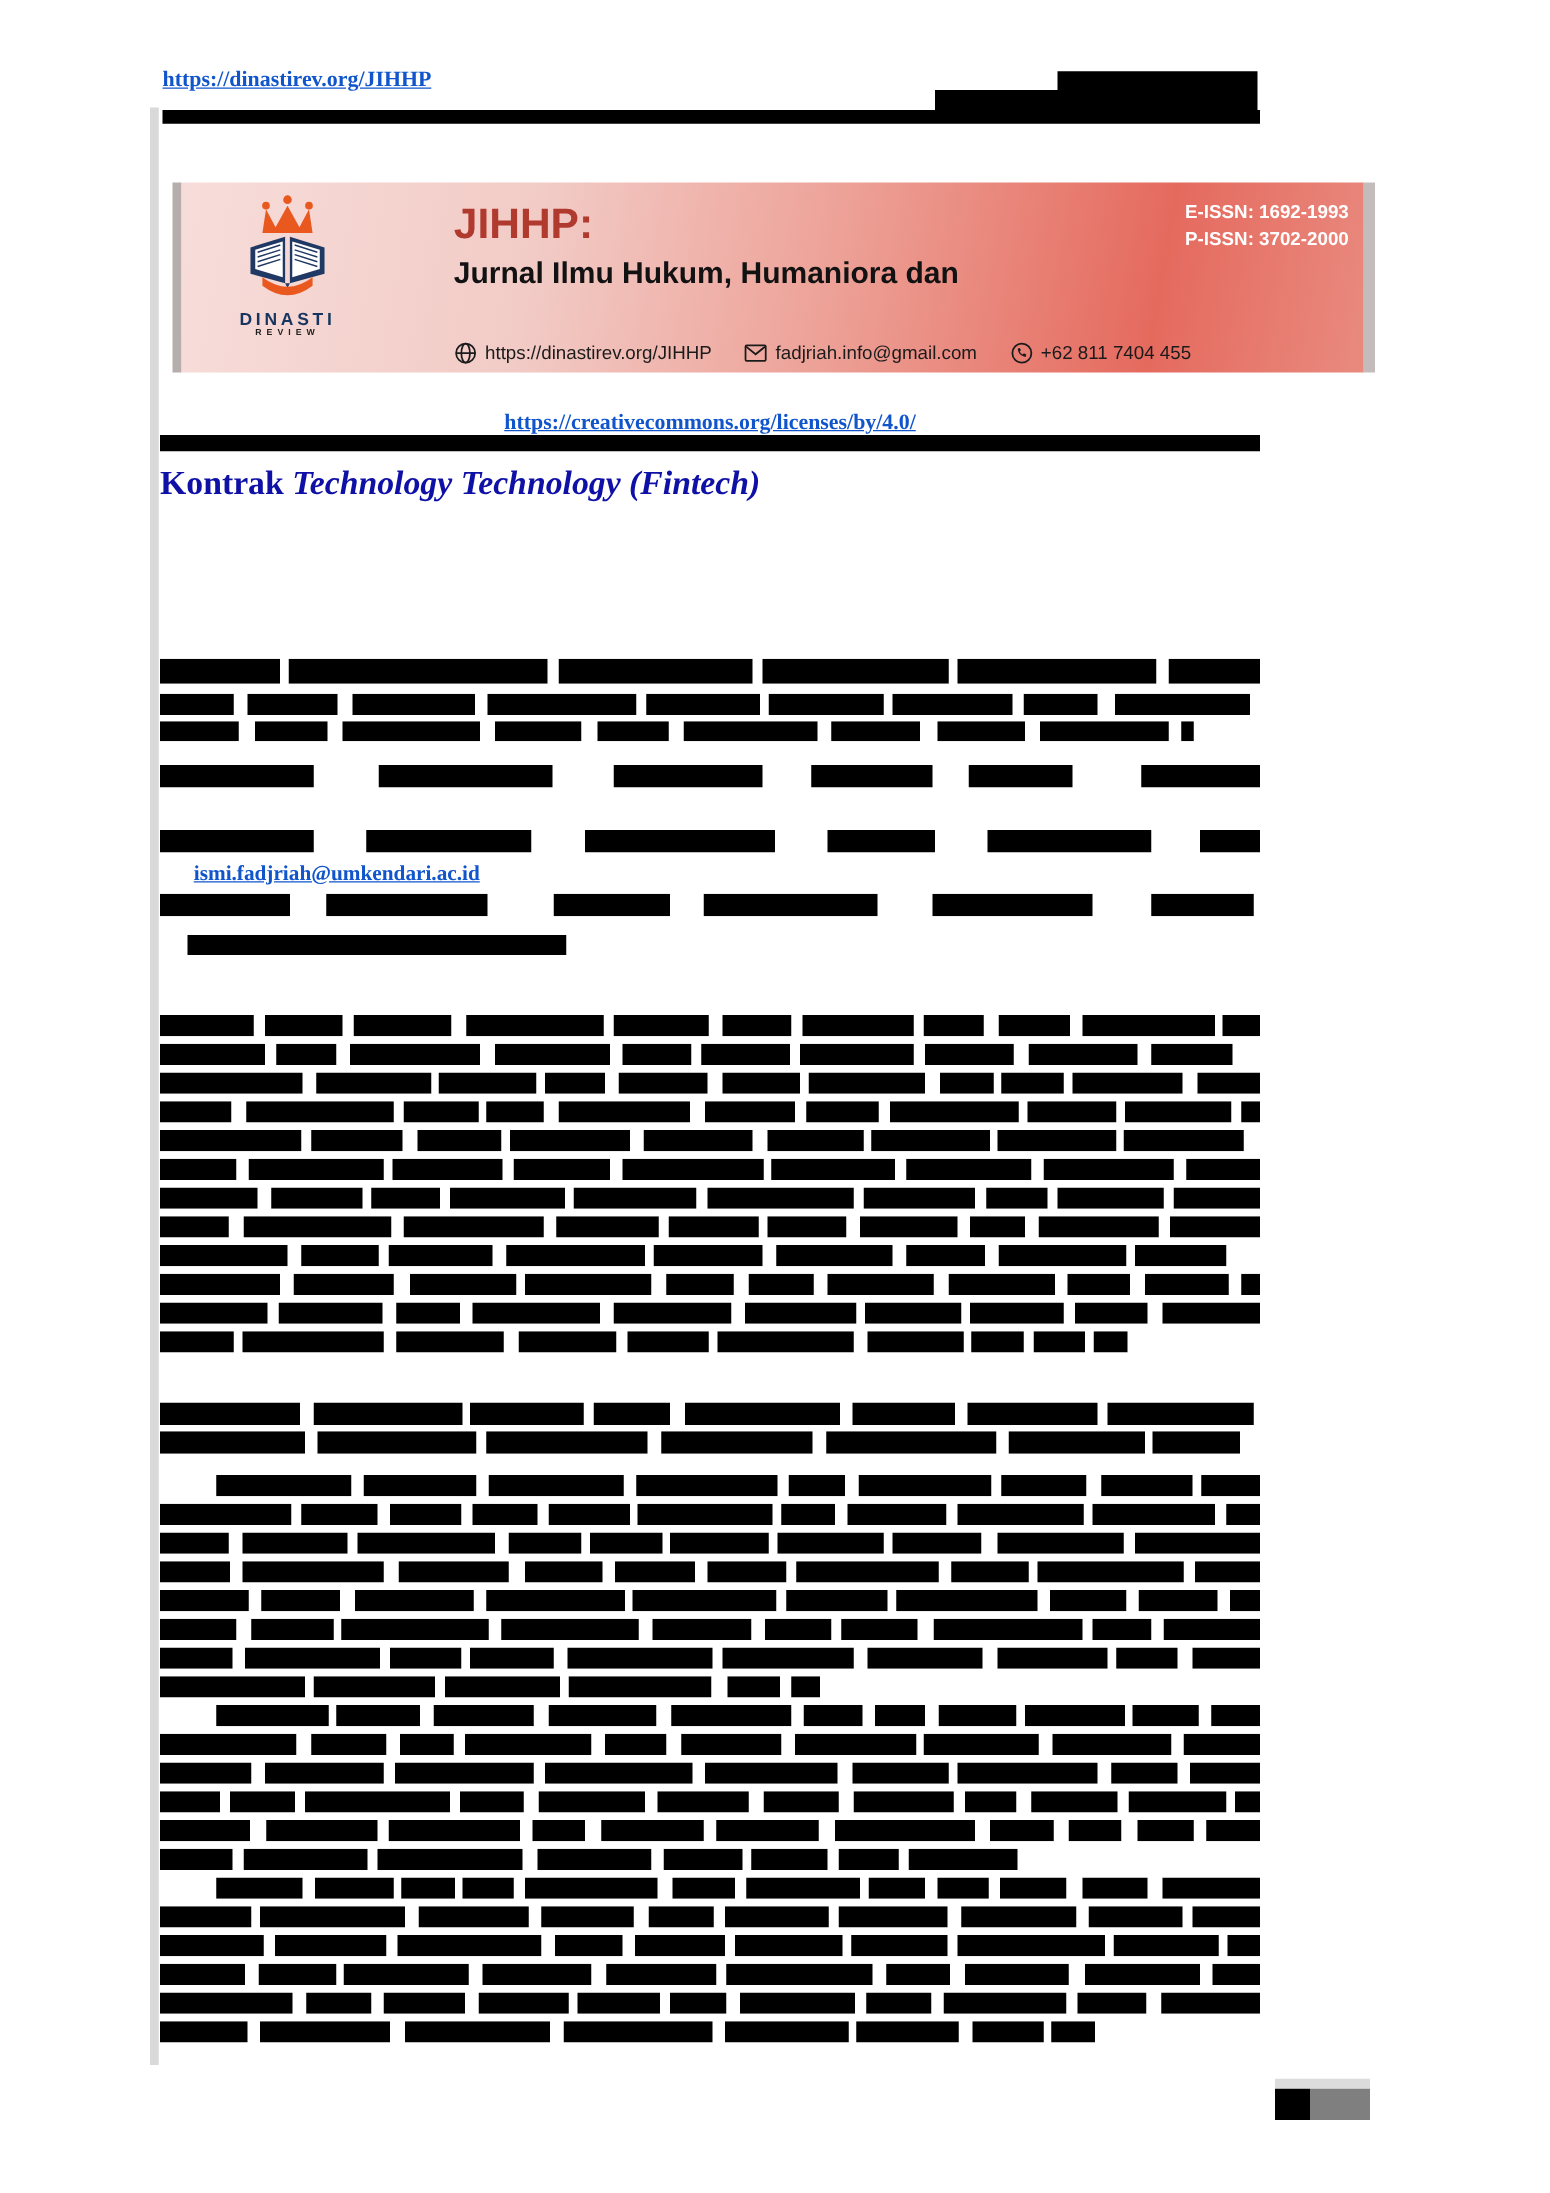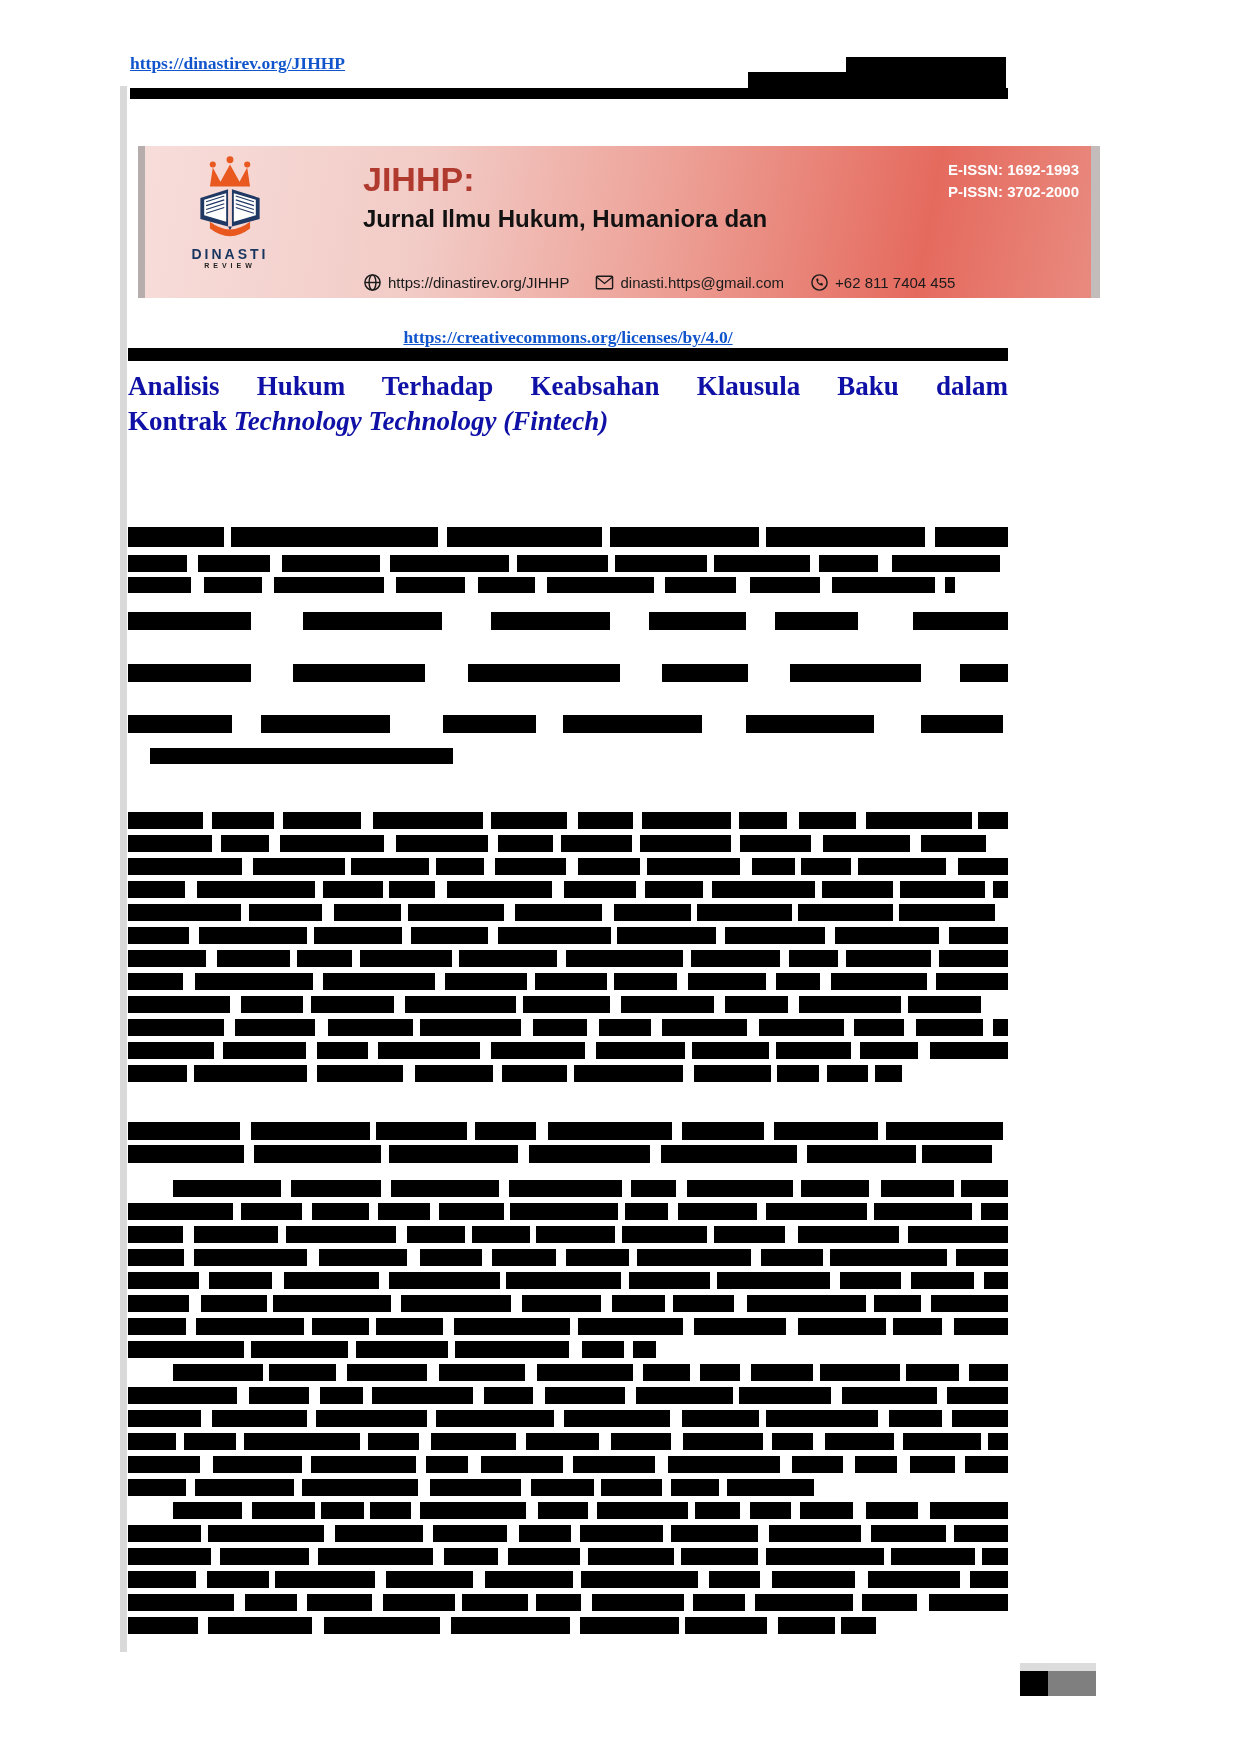--- a/index.html
+++ b/index.html
@@ -114,39 +114,38 @@
           <ellipse cx="10" cy="10" rx="3.6" ry="8" fill="none" stroke="#1b1b1b" stroke-width="1.5"></ellipse>
           <path d="M2,10 L18,10" stroke="#1b1b1b" stroke-width="1.5"></path>
         </svg>
         <span>https://dinastirev.org/JIHHP</span>
       </span>
       <span class="citem">
         <svg class="cicon" viewBox="0 0 20 20">
           <rect x="1.5" y="3.5" width="17" height="13" rx="1" fill="none" stroke="#1b1b1b" stroke-width="1.5"></rect>
           <path d="M2,4.5 L10,11 L18,4.5" fill="none" stroke="#1b1b1b" stroke-width="1.5"></path>
         </svg>
-        <span>dinasti.https@gmail.com</span>
+        <span>fadjriah.info@gmail.com</span>
       </span>
       <span class="citem">
         <svg class="cicon" viewBox="0 0 20 20">
           <circle cx="10" cy="10" r="8" fill="none" stroke="#1b1b1b" stroke-width="1.5"></circle>
           <path d="M6.6,6.2 c0,4 3,6.8 6.6,7 l0.5,-2 -2,-1 -1,1 c-1,-0.5 -2,-1.5 -2.5,-2.6 l1,-1 -1,-2 z" fill="#1b1b1b"></path>
         </svg>
         <span>+62 811 7404 455</span>
       </span>
     </div>
   </div>
 
   <div class="abs lic-line">
     <a>https://creativecommons.org/licenses/by/4.0/</a>
   </div>
   <div class="abs rule-2"></div>
 
   <div class="abs title">
-    <div class="title-l1">Analisis Hukum Terhadap Keabsahan Klausula Baku dalam</div>
     <div class="title-l2"><span>Kontrak </span><em>Technology Technology (Fintech)</em></div>
   </div>
 
   <div class="abs rblock" style="top:527px">
       <div class="r-line" style="height: 20px; margin-bottom: 0px;"><span class="r-w" style="width: 96.346px;"></span><span class="r-sp" style="width: 6.30979px;"></span><span class="r-w" style="width: 207.344px;"></span><span class="r-sp" style="width: 9.49514px;"></span><span class="r-w" style="width: 154.966px;"></span><span class="r-sp" style="width: 8.02761px;"></span><span class="r-w" style="width: 148.617px;"></span><span class="r-sp" style="width: 7.19963px;"></span><span class="r-w" style="width: 158.632px;"></span><span class="r-sp" style="width: 9.64911px;"></span><span class="r-w" style="width: 73.4129px;"></span></div>
     </div>
   <div class="abs rblock" style="top:555px">
       <div class="r-line" style="height: 17px; margin-bottom: 0px;"><span class="r-w" style="width: 59.0666px;"></span><span class="r-sp" style="width: 11.3763px;"></span><span class="r-w" style="width: 72.0598px;"></span><span class="r-sp" style="width: 11.8717px;"></span><span class="r-w" style="width: 97.6508px;"></span><span class="r-sp" style="width: 10.1458px;"></span><span class="r-w" style="width: 118.688px;"></span><span class="r-sp" style="width: 8.6717px;"></span><span class="r-w" style="width: 90.5956px;"></span><span class="r-sp" style="width: 7.42097px;"></span><span class="r-w" style="width: 91.2766px;"></span><span class="r-sp" style="width: 7.51351px;"></span><span class="r-w" style="width: 96.2509px;"></span><span class="r-sp" style="width: 8.54252px;"></span><span class="r-w" style="width: 59.4493px;"></span><span class="r-sp" style="width: 13.6831px;"></span><span class="r-w" style="width: 107.409px;"></span><span class="r-sp" style="width: 7.63697px;"></span></div>
     </div>
   <div class="abs rblock" style="top:577px">
@@ -156,20 +155,23 @@
 
   <div class="abs rblock" style="top:612px">
       <div class="r-line" style="height: 18px; margin-bottom: 0px;"><span class="r-w" style="width: 122.669px;"></span><span class="r-sp" style="width: 52.6071px;"></span><span class="r-w" style="width: 138.762px;"></span><span class="r-sp" style="width: 49.261px;"></span><span class="r-w" style="width: 118.88px;"></span><span class="r-sp" style="width: 39.002px;"></span><span class="r-w" style="width: 97.1944px;"></span><span class="r-sp" style="width: 28.4233px;"></span><span class="r-w" style="width: 82.9008px;"></span><span class="r-sp" style="width: 54.9048px;"></span><span class="r-w" style="width: 95.3947px;"></span></div>
     </div>
 
 
   <div class="abs rblock" style="top:664px">
       <div class="r-line" style="height: 18px; margin-bottom: 0px;"><span class="r-w" style="width: 123.485px;"></span><span class="r-sp" style="width: 41.3684px;"></span><span class="r-w" style="width: 131.69px;"></span><span class="r-sp" style="width: 43.1146px;"></span><span class="r-w" style="width: 152.316px;"></span><span class="r-sp" style="width: 41.6026px;"></span><span class="r-w" style="width: 86.8022px;"></span><span class="r-sp" style="width: 41.3847px;"></span><span class="r-w" style="width: 131.658px;"></span><span class="r-sp" style="width: 39.0594px;"></span><span class="r-w" style="width: 47.5194px;"></span></div>
     </div>
 
+  <div class="abs email-line" style="top:689px">
+    <span class="email-sp" style="width:27px"></span><a>ismi.fadjriah@umkendari.ac.id</a>
+  </div>
 
   <div class="abs rblock" style="top:715px">
       <div class="r-line" style="height: 18px; margin-bottom: 0px;"><span class="r-w" style="width: 104.493px;"></span><span class="r-sp" style="width: 28.1944px;"></span><span class="r-w" style="width: 129.314px;"></span><span class="r-sp" style="width: 53.2995px;"></span><span class="r-w" style="width: 92.9856px;"></span><span class="r-sp" style="width: 26.3969px;"></span><span class="r-w" style="width: 139.16px;"></span><span class="r-sp" style="width: 44.5638px;"></span><span class="r-w" style="width: 127.159px;"></span><span class="r-sp" style="width: 47.3576px;"></span><span class="r-w" style="width: 82.5874px;"></span></div>
     </div>
 
   <div class="abs corr-bar"></div>
 
   <div class="abs rblock" style="top:812px">
       <div class="r-line" style="height: 17px; margin-bottom: 6px;"><span class="r-w" style="width: 74.5833px;"></span><span class="r-sp" style="width: 9.1292px;"></span><span class="r-w" style="width: 62.6627px;"></span><span class="r-sp" style="width: 8.6767px;"></span><span class="r-w" style="width: 78.1367px;"></span><span class="r-sp" style="width: 12.2439px;"></span><span class="r-w" style="width: 109.607px;"></span><span class="r-sp" style="width: 8.4206px;"></span><span class="r-w" style="width: 75.4275px;"></span><span class="r-sp" style="width: 11.4343px;"></span><span class="r-w" style="width: 55.1087px;"></span><span class="r-sp" style="width: 8.38146px;"></span><span class="r-w" style="width: 89.0603px;"></span><span class="r-sp" style="width: 8.38055px;"></span><span class="r-w" style="width: 47.7559px;"></span><span class="r-sp" style="width: 12.4124px;"></span><span class="r-w" style="width: 56.5126px;"></span><span class="r-sp" style="width: 9.88031px;"></span><span class="r-w" style="width: 105.865px;"></span><span class="r-sp" style="width: 6.36057px;"></span><span class="r-w" style="width: 29.9601px;"></span></div>
       <div class="r-line" style="height: 17px; margin-bottom: 6px;"><span class="r-w" style="width: 83.9739px;"></span><span class="r-sp" style="width: 9.25988px;"></span><span class="r-w" style="width: 47.8259px;"></span><span class="r-sp" style="width: 10.6816px;"></span><span class="r-w" style="width: 104.362px;"></span><span class="r-sp" style="width: 12.2884px;"></span><span class="r-w" style="width: 91.9074px;"></span><span class="r-sp" style="width: 10.1237px;"></span><span class="r-w" style="width: 54.6811px;"></span><span class="r-sp" style="width: 8.32834px;"></span><span class="r-w" style="width: 70.5386px;"></span><span class="r-sp" style="width: 8.18042px;"></span><span class="r-w" style="width: 90.8472px;"></span><span class="r-sp" style="width: 8.97706px;"></span><span class="r-w" style="width: 71.0904px;"></span><span class="r-sp" style="width: 12.491px;"></span><span class="r-w" style="width: 86.5539px;"></span><span class="r-sp" style="width: 11.2734px;"></span><span class="r-w" style="width: 65.1528px;"></span><span class="r-sp" style="width: 12.0533px;"></span></div>

